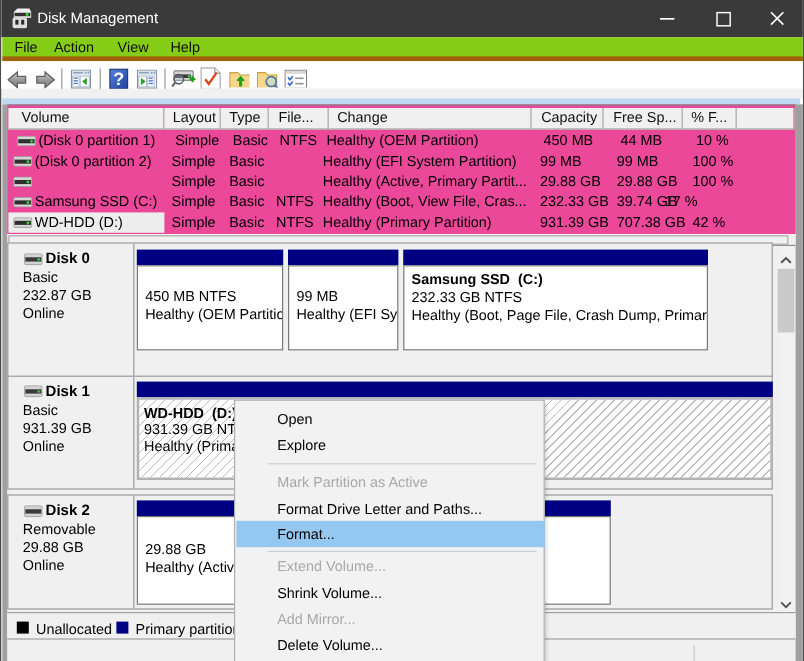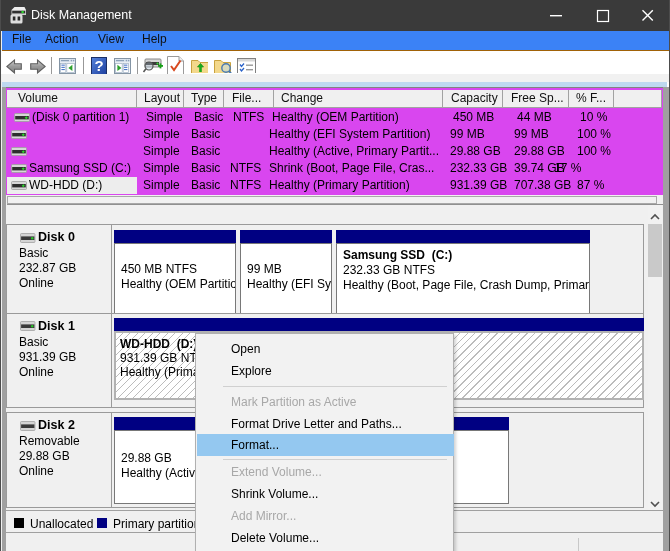--- a/index.html
+++ b/index.html
@@ -5,34 +5,34 @@
   html,body{margin:0;padding:0;}
   #win{position:relative;width:670px;height:551px;overflow:hidden;
     font-family:"Liberation Sans",sans-serif;background:#f0f0f0;
     box-sizing:border-box;border-left:1px solid #4c4c4c;border-right:1px solid #4c4c4c;}
   #win *{box-sizing:border-box;}
   .abs{position:absolute;}
   
   #titlebar{left:0;top:0;width:670px;height:31px;background:#3a3a3a;color:#fff;}
   #title{left:30px;top:8px;font-size:12.5px;color:#fff;}
   
-  #menubar{left:1px;top:31px;width:668px;height:20px;background:#3b82f6;border-bottom:1px solid #a16207;font-size:12px;color:#111;}
+  #menubar{left:1px;top:31px;width:668px;height:20px;background:#84cc16;border-bottom:4px solid #a16207;font-size:12px;color:#111;}
   #menubar span{position:absolute;top:1px;}
   
   #toolbar{left:-1px;top:51px;width:670px;height:23px;background:#fff;}
   .tsep{position:absolute;top:6px;width:1px;height:18px;background:#989898;}
   
   #strip1{left:1px;top:74px;width:668px;height:8px;background:#f1f1f1;}
   #accent{left:1px;top:82px;width:665px;height:5px;background:#bed8f0;}
   #accentr{left:666px;top:82px;width:3px;height:5px;background:#ffffff;}
   
   #framel{left:1px;top:87px;width:4px;height:464px;background:#a0a0a0;}
   #framer{left:662px;top:87px;width:7px;height:464px;background:#a0a0a0;}
   
-  #toppane{left:5px;top:87px;width:657px;height:108px;background:#d946ef;border-top:1px solid #828282;}
+  #toppane{left:5px;top:87px;width:657px;height:108px;background:#ec4899;border-top:1px solid #828282;}
   .hcell{position:absolute;top:2px;height:18px;background:#f0f0f0;border-right:1px solid #a2a2a2;border-bottom:1px solid #a2a2a2;font-size:12px;color:#111;line-height:17px;padding-left:11px;}
   .row{position:absolute;height:17px;font-size:12px;color:#000;line-height:17px;white-space:nowrap;}
   .c{position:absolute;top:0;overflow:hidden;}
   
   #hscroll{left:6px;top:195px;width:656px;height:10px;background:#f1f1f1;border-bottom:1px solid #909090;}
   #hthumb{left:6px;top:196px;width:650px;height:8px;background:#f1f1f1;border:1px solid #a8a8a8;}
   
   .band{position:absolute;left:5px;width:638px;border:1px solid #9a9a9a;background:#f0f0f0;}
   .blab{position:absolute;left:0;top:0;width:105px;height:100%;border-right:1px solid #9a9a9a;font-size:12px;color:#000;}
   .blab .t{position:absolute;left:31px;top:5px;font-weight:bold;font-size:12.5px;}
@@ -200,20 +200,21 @@
       <span class="c" style="left:444px">450 MB</span>
         <span class="c" style="left:508px">44 MB</span>
         <span class="c" style="left:571px">10 %</span>
     </div>
     <div class="row" style="left:0;top:38px;width:656px">
       <svg class="c" style="left:5px;top:4px" width="16" height="9">
           <rect x="0.5" y="0.5" width="15" height="8" rx="1" fill="#d7d7d7" stroke="#9e9e9e" stroke-width="0.8"></rect>
           <rect x="1.2" y="3" width="13.6" height="3.4" fill="#2e2e2e"></rect>
           <path d="M12.3 3.2 L13.9 4.7 L12.3 6.2 L10.7 4.7 Z" fill="#2bd12b"></path>
         </svg>
+      <span class="c" style="left:23px;width:108px">(Disk 0 partition 2)</span>
       <span class="c" style="left:137px">Simple</span>
         <span class="c" style="left:185px">Basic</span>
       <span class="c" style="left:263px;width:172px">Healthy (EFI System Partition)</span>
       <span class="c" style="left:444px">99 MB</span>
         <span class="c" style="left:508px">99 MB</span>
         <span class="c" style="left:571px">100 %</span>
     </div>
     <div class="row" style="left:0;top:55px;width:656px">
       <svg class="c" style="left:5px;top:4px" width="16" height="9">
           <rect x="0.5" y="0.5" width="15" height="8" rx="1" fill="#d7d7d7" stroke="#9e9e9e" stroke-width="0.8"></rect>
@@ -230,46 +231,46 @@
     <div class="row" style="left:0;top:72px;width:656px">
       <svg class="c" style="left:5px;top:4px" width="16" height="9">
           <rect x="0.5" y="0.5" width="15" height="8" rx="1" fill="#d7d7d7" stroke="#9e9e9e" stroke-width="0.8"></rect>
           <rect x="1.2" y="3" width="13.6" height="3.4" fill="#2e2e2e"></rect>
           <path d="M12.3 3.2 L13.9 4.7 L12.3 6.2 L10.7 4.7 Z" fill="#2bd12b"></path>
         </svg>
       <span class="c" style="left:23px;width:108px">Samsung SSD (C:)</span>
       <span class="c" style="left:137px">Simple</span>
         <span class="c" style="left:185px">Basic</span>
       <span class="c" style="left:224px">NTFS</span>
-      <span class="c" style="left:263px;width:172px">Shrink (Boot, Page File, Cras...</span>
+      <span class="c" style="left:263px;width:172px">Healthy (Boot, View File, Cras...</span>
       <span class="c" style="left:444px">232.33 GB</span>
         <span class="c" style="left:508px">39.74 GB</span>
         <span class="c" style="left:548px">17 %</span>
     </div>
     <div class="row" style="left:0;top:89px;width:656px">
       <span class="c" style="left:1px;width:130px;height:17px;background:#ededed"></span>
       <svg class="c" style="left:5px;top:4px" width="16" height="9">
           <rect x="0.5" y="0.5" width="15" height="8" rx="1" fill="#d7d7d7" stroke="#9e9e9e" stroke-width="0.8"></rect>
           <rect x="1.2" y="3" width="13.6" height="3.4" fill="#2e2e2e"></rect>
           <path d="M12.3 3.2 L13.9 4.7 L12.3 6.2 L10.7 4.7 Z" fill="#2bd12b"></path>
         </svg>
       <span class="c" style="left:23px;width:108px">WD-HDD (D:)</span>
       <span class="c" style="left:137px">Simple</span>
         <span class="c" style="left:185px">Basic</span>
       <span class="c" style="left:224px">NTFS</span>
       <span class="c" style="left:263px;width:172px">Healthy (Primary Partition)</span>
       <span class="c" style="left:444px">931.39 GB</span>
         <span class="c" style="left:508px">707.38 GB</span>
-        <span class="c" style="left:571px">87 %</span>
+        <span class="c" style="left:571px">42 %</span>
     </div>
   </div>
   <div class="abs" id="hscroll"></div>
   <div class="abs" id="hthumb"></div>
 
-  <div class="band" style="top:224px;height:113px">
+  <div class="band" style="top:202px;height:113px">
     <div class="blab">
       <svg style="position:absolute;left:13px;top:8px" width="16" height="11">
           <rect x="0.5" y="0.5" width="14.5" height="9" rx="1" fill="#d4d4d4" stroke="#a2a2a2" stroke-width="0.8"></rect>
           <rect x="1.1" y="3.4" width="13.3" height="3.6" fill="#3a3a3a"></rect>
           <circle cx="12.2" cy="5.2" r="1.2" fill="#28c428"></circle>
         </svg>
       <div class="t">Disk 0</div>
       <div class="l" style="top:21px">Basic</div>
       <div class="l" style="top:36px">232.87 GB</div>
       <div class="l" style="top:51px">Online</div>

